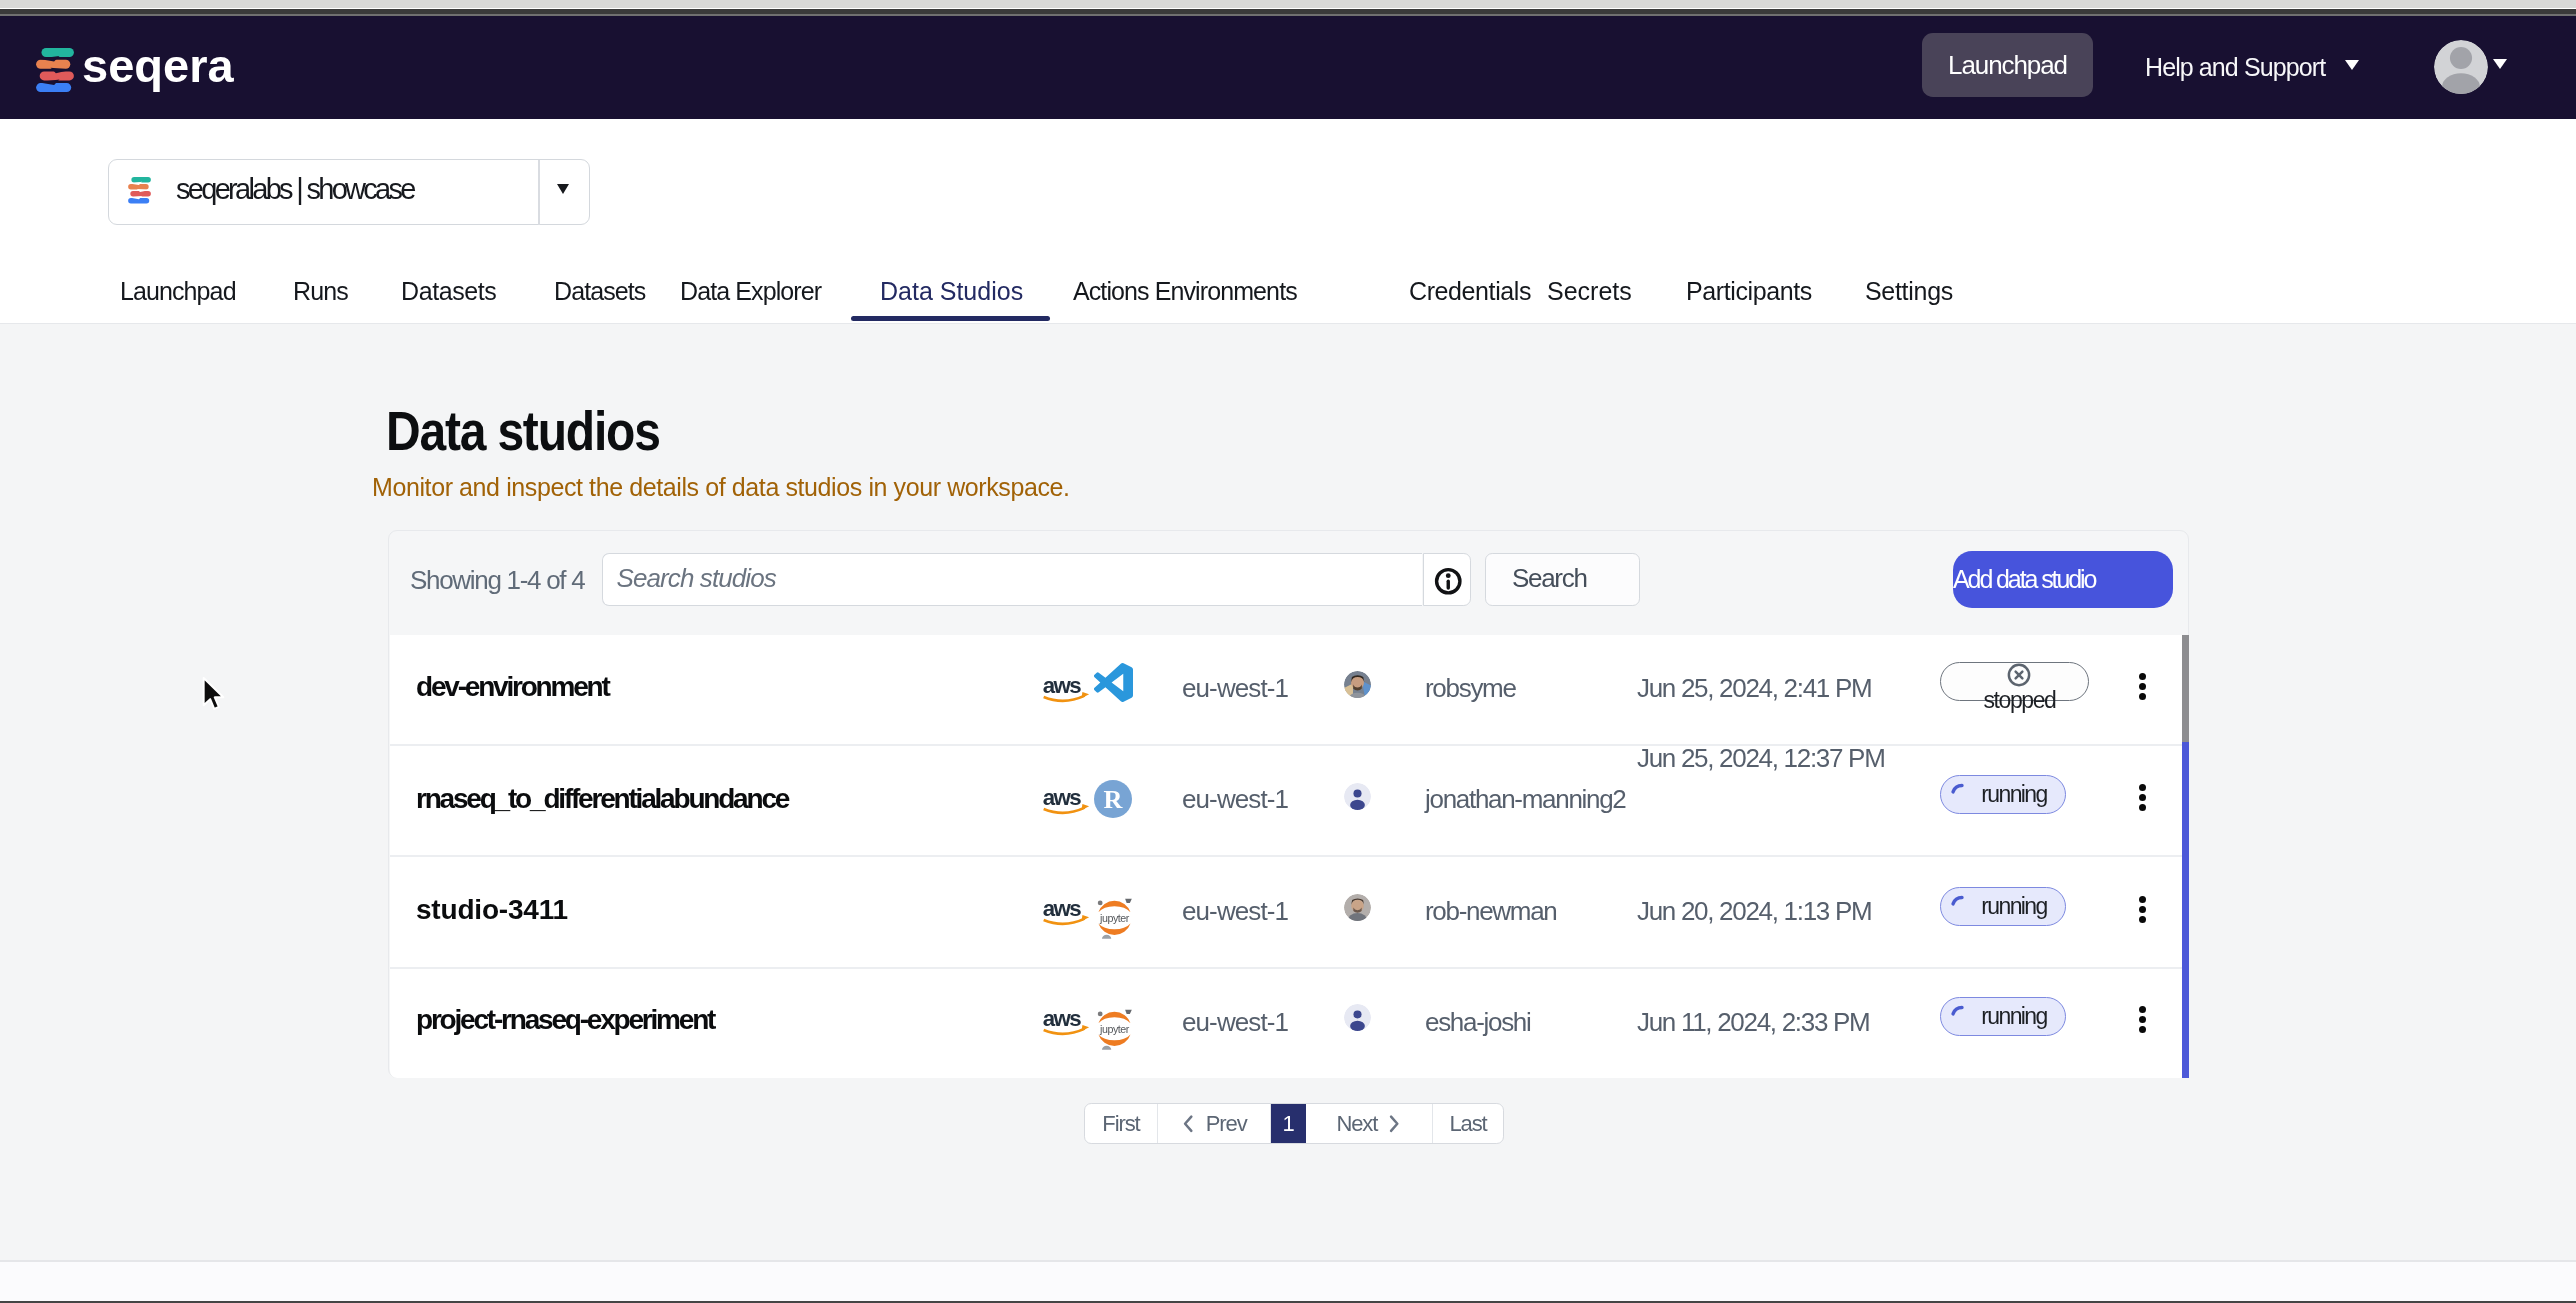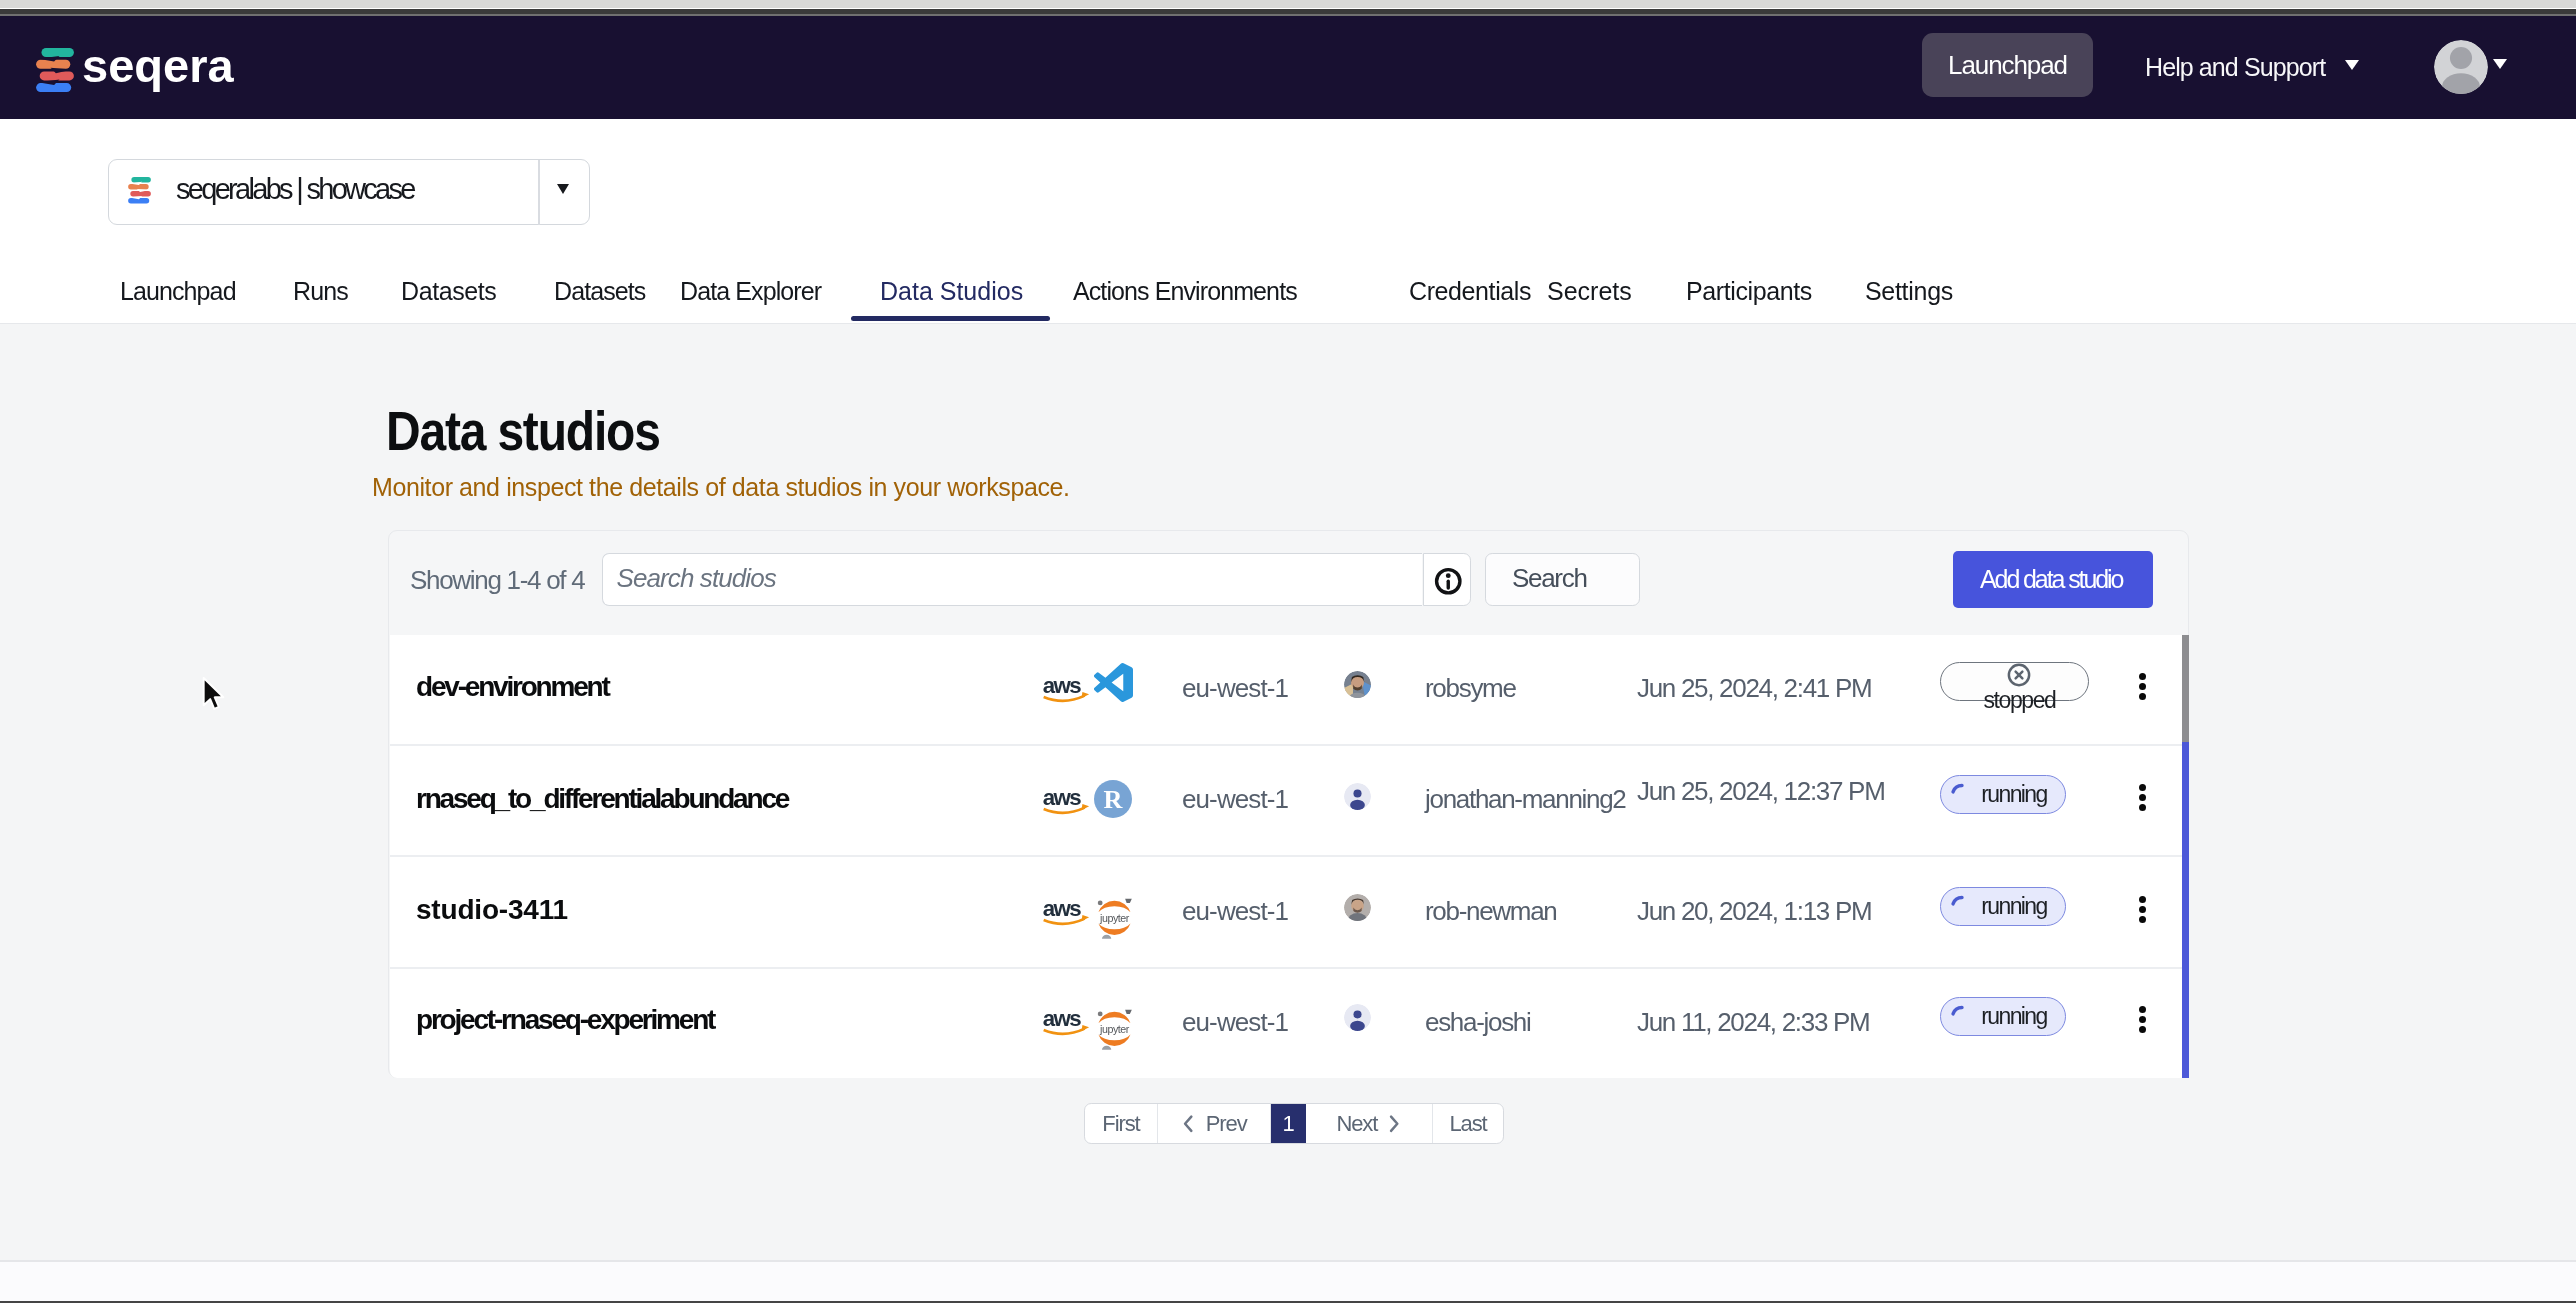--- a/index.html
+++ b/index.html
@@ -38,21 +38,21 @@
 #tablebg { left:390px; top:635px; width:1798px; height:443px; background:#ffffff; border-radius:0 0 7.2px 7.2px; }
 .sep { left:390px; width:1798px; height:1.8px; background:#eceef1; }
 #sep1 { top:744px; } #sep2 { top:855px; } #sep3 { top:967px; }
 #sb-gray { left:2182px; top:635px; width:7.2px; height:107px; background:#8d8d90; }
 #sb-blue { left:2182px; top:742px; width:7.2px; height:336px; background:#4c58d8; }
 
 #showing { left:410px; top:565px; font-size:26px; letter-spacing:-1.3px; color:#606b78; line-height:30.5px; }
 #searchbox { left:602px; top:553px; width:820px; height:53px; background:#ffffff; border:1.8px solid #d5d9de; border-right:none; border-radius:7.2px 0 0 7.2px; font-style:italic; font-size:26px; letter-spacing:-0.9px; color:#6b7480; line-height:48px; padding-left:13.5px; }
 #infobtn { left:1423px; top:553px; width:48px; height:53px; background:#ffffff; border:1.8px solid #d5d9de; border-radius:0 7.2px 7.2px 0; }
 #searchbtn { left:1485px; top:553px; width:155px; height:53px; background:#fcfcfd; border:1.8px solid #d5d9de; border-radius:7.2px; font-size:26px; letter-spacing:-1.3px; color:#454e5a; text-align:left; padding-left:26px; line-height:48px; }
-#addbtn { left:1953px; top:551px; width:200px; height:57px; background:#4754dc; border-radius:5px; font-size:25px; letter-spacing:-2.1px; color:#ffffff; text-align:left; padding-left:27px; line-height:57px; }
+#addbtn { left:1953px; top:551px; width:220px; height:57px; background:#4754dc; border-radius:19px; font-size:25px; letter-spacing:-2.1px; color:#ffffff; text-align:left; line-height:57px; }
 
 .rowname { left:416px; font-size:28px; font-weight:700; letter-spacing:-2.2px; color:#0b0c0e; line-height:34px; }
 .aws { left:1041px; }
 .icon2 { left:1094px; }
 .region { left:1182px; font-size:26px; letter-spacing:-0.9px; color:#565f6c; line-height:30.5px; }
 .uav { left:1344px; width:27px; height:27px; border-radius:50%; overflow:hidden; }
 .uname { left:1425px; font-size:26px; letter-spacing:-1.3px; color:#565f6c; line-height:30.5px; }
 .rdate { left:1637px; font-size:26px; letter-spacing:-1.3px; color:#565f6c; line-height:30.5px; }
 .pill { left:1940px; height:39px; border-radius:20px; font-size:23px; display:flex; align-items:center; }
 .pill-stopped { width:149px; background:#fdfdfd; border:1.8px solid #6e757e; color:#1d2025; letter-spacing:-1.4px;flex-direction:column; }
@@ -186,21 +186,21 @@
 <circle cx="21" cy="21" r="21" fill="#78a4d4"></circle>
 <text x="21" y="30.5" text-anchor="middle" font-family="Liberation Serif,serif" font-size="29" font-weight="bold" fill="#ffffff">R</text>
 </svg></div>
 <div class="abs region" style="top:784px;">eu-west-1</div>
 <div class="abs uav" style="top:783px;"><svg width="27" height="27" viewBox="0 0 30 30">
 <circle cx="15" cy="15" r="15" fill="#e7e9f3"></circle>
 <circle cx="15" cy="11.6" r="4.5" fill="#3c478e"></circle>
 <ellipse cx="15" cy="24.4" rx="8.2" ry="5.9" fill="#3c478e"></ellipse>
 </svg></div>
 <div class="abs uname" style="top:784px;">jonathan-manning2</div>
-<div class="abs rdate" style="top:776px;">Jun 25, 2024, 12:37 PM</div>
+<div class="abs rdate" style="top:743px;">Jun 25, 2024, 12:37 PM</div>
 <div class="abs pill pill-running" style="top:775px;">
     <svg style="margin-left:9px;" width="24" height="24" viewBox="0 0 27 27">
 <path d="M13.5 2.8 A10.7 10.7 0 0 0 3.4 10" fill="none" stroke="#4a5cd0" stroke-width="3.8" stroke-linecap="round"></path>
 </svg>
     <span>running</span>
   </div>
 <div class="abs kebab" style="top:784px;">
     <div class="kdot"></div>
     <div class="kdot"></div>
     <div class="kdot"></div>

